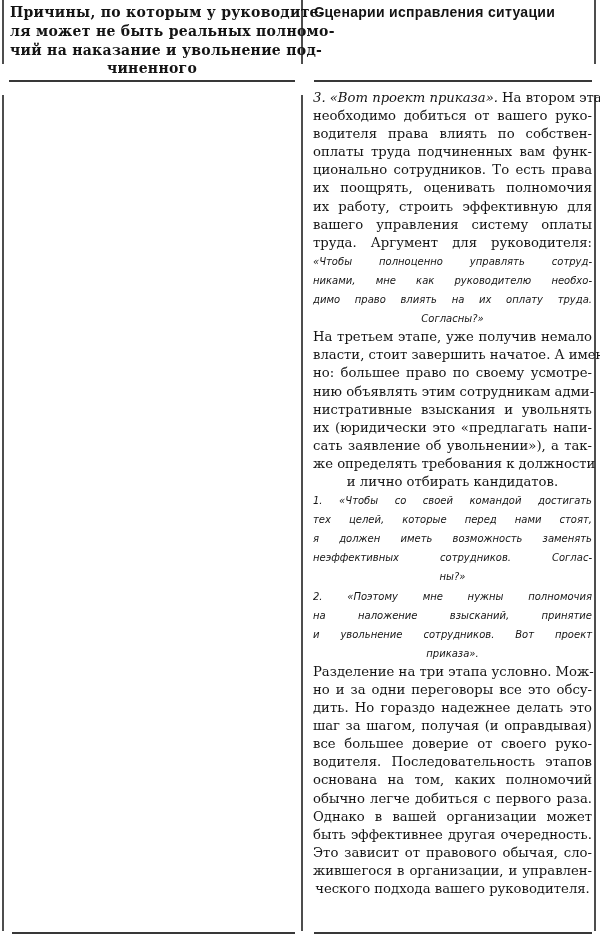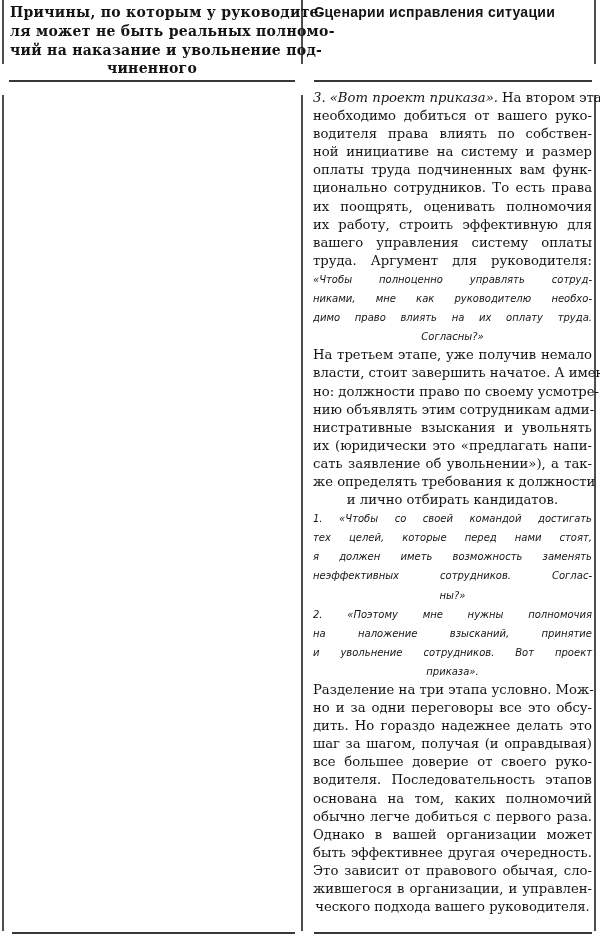--- a/index.html
+++ b/index.html
@@ -75,34 +75,33 @@
   <div class="hdr-right">
     <span>Сценарии исправления ситуации</span>
   </div>
 
   <div class="body-left"></div>
 
   <div class="body-right">
       <div class="line just"><span class="run-serif-italic">3. «Вот проект приказа».</span><span class="run-serif"> На втором этапе</span></div>
       <div class="line just"><span class="run-serif">необходимо добиться от вашего руко-</span></div>
       <div class="line just"><span class="run-serif">водителя права влиять по собствен-</span></div>
-      <div class="line just"><span class="run-serif">ной инициативе на систему и размер</span></div>
       <div class="line just"><span class="run-serif">оплаты труда подчиненных вам функ-</span></div>
       <div class="line just"><span class="run-serif">ционально сотрудников. То есть права</span></div>
       <div class="line just"><span class="run-serif">их поощрять, оценивать полномочия</span></div>
       <div class="line just"><span class="run-serif">их работу, строить эффективную для</span></div>
       <div class="line just"><span class="run-serif">вашего управления систему оплаты</span></div>
       <div class="line just"><span class="run-serif">труда. Аргумент для руководителя:</span></div>
       <div class="line just"><span class="run-sans-italic">«Чтобы полноценно управлять сотруд-</span></div>
       <div class="line just"><span class="run-sans-italic">никами, мне как руководителю необхо-</span></div>
       <div class="line just"><span class="run-sans-italic">димо право влиять на их оплату труда.</span></div>
       <div class="line nojust"><span class="run-sans-italic">Согласны?»</span></div>
       <div class="line just"><span class="run-serif">На третьем этапе, уже получив немало</span></div>
       <div class="line just"><span class="run-serif">власти, стоит завершить начатое. А имен-</span></div>
-      <div class="line just"><span class="run-serif">но: должности право по своему усмотре-</span></div>
+      <div class="line just"><span class="run-serif">но: большее право по своему усмотре-</span></div>
       <div class="line just"><span class="run-serif">нию объявлять этим сотрудникам адми-</span></div>
       <div class="line just"><span class="run-serif">нистративные взыскания и увольнять</span></div>
       <div class="line just"><span class="run-serif">их (юридически это «предлагать напи-</span></div>
       <div class="line just"><span class="run-serif">сать заявление об увольнении»), а так-</span></div>
       <div class="line just"><span class="run-serif">же определять требования к должности</span></div>
       <div class="line nojust"><span class="run-serif">и лично отбирать кандидатов.</span></div>
       <div class="line just"><span class="run-sans-italic">1. «Чтобы со своей командой достигать</span></div>
       <div class="line just"><span class="run-sans-italic">тех целей, которые перед нами стоят,</span></div>
       <div class="line just"><span class="run-sans-italic">я должен иметь возможность заменять</span></div>
       <div class="line just"><span class="run-sans-italic">неэффективных сотрудников. Соглас-</span></div>

